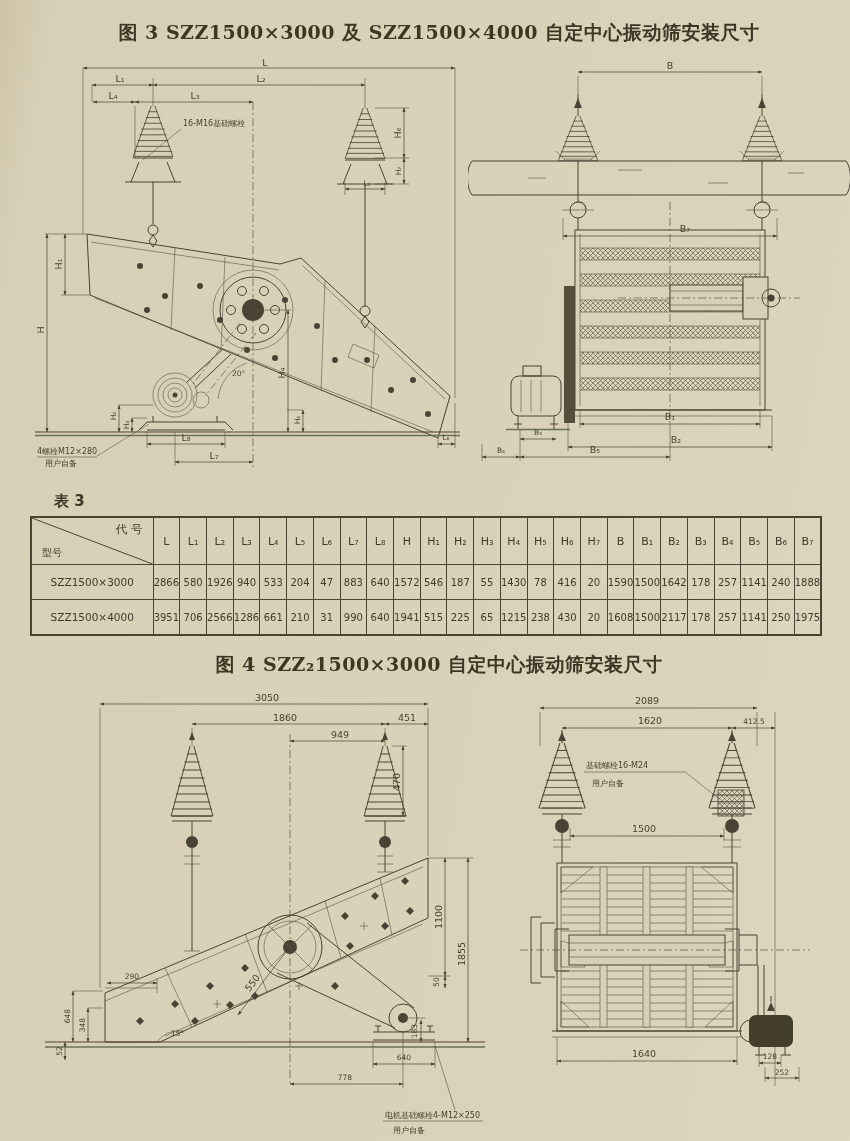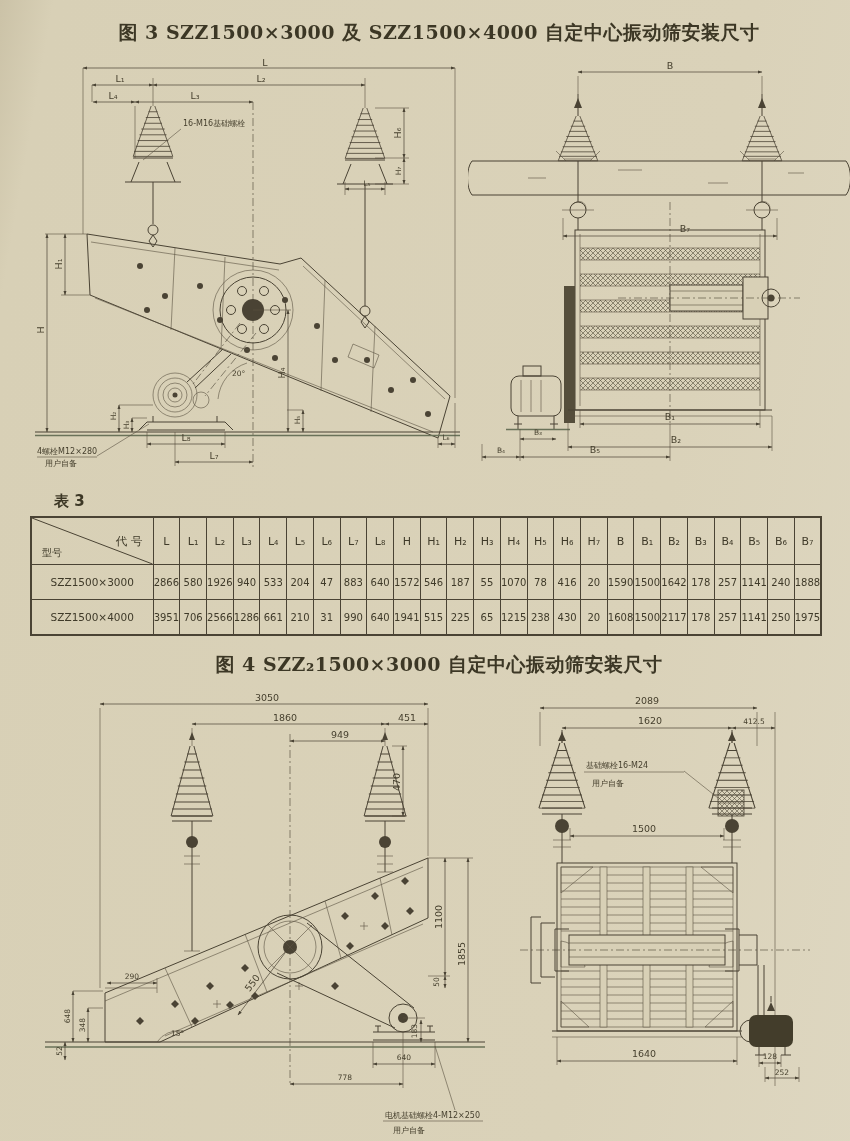--- a/index.html
+++ b/index.html
@@ -25,21 +25,21 @@
         table-layout:fixed;border:2px solid #4a4334;}
   .t3 th,.t3 td{border:1px solid #4a4334;text-align:center;padding:0;font-weight:normal;
         font-size:10px;color:#3f3a29;overflow:hidden;}
   .t3 col.c-model{width:122px;}
   .t3 thead th{height:46px;font-size:11px;}
   .t3 tbody td{height:34px;}
   .t3 td.model{font-size:10.5px;text-align:center;}
   th.corner{position:relative;}
   .corner svg.diag{position:absolute;left:0;top:0;width:100%;height:100%;}
   .diag line{stroke:#4a4334;stroke-width:1;vector-effect:non-scaling-stroke;}
-  .ct{position:absolute;top:16px;right:10px;font-size:11.5px;}
+  .ct{position:absolute;top:4px;right:10px;font-size:11.5px;}
   .cb{position:absolute;bottom:4px;left:10px;font-size:10px;}
 </style>
 </head>
 <body>
 
 <div class="page">
 
   <div class="fig-title" style="top:20px">图 3  SZZ1500×3000 及 SZZ1500×4000 自定中心振动筛安装尺寸</div>
 
   <svg class="drawing" style="left:35px;top:58px" width="425" height="420" viewBox="0 0 425 420" xmlns="http://www.w3.org/2000/svg" xmlns:xlink="http://www.w3.org/1999/xlink">
@@ -321,21 +321,21 @@
         <td>940</td>
         <td>533</td>
         <td>204</td>
         <td>47</td>
         <td>883</td>
         <td>640</td>
         <td>1572</td>
         <td>546</td>
         <td>187</td>
         <td>55</td>
-        <td>1070</td>
+        <td>1430</td>
         <td>78</td>
         <td>416</td>
         <td>20</td>
         <td>1590</td>
         <td>1500</td>
         <td>1642</td>
         <td>178</td>
         <td>257</td>
         <td>1141</td>
         <td>240</td>

